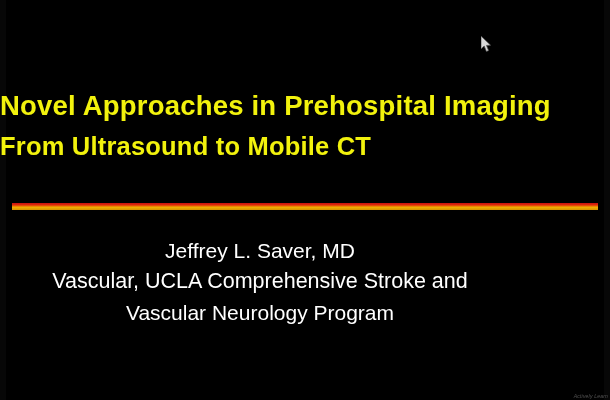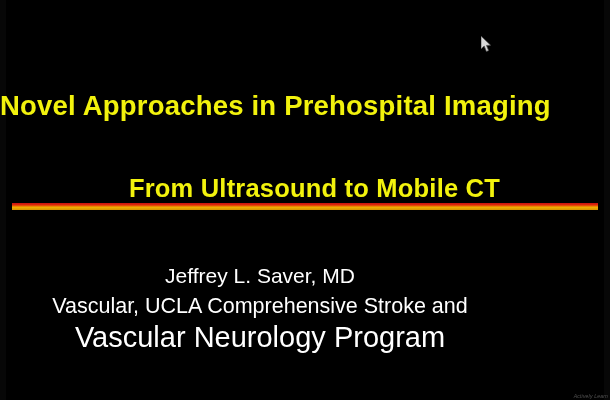--- a/index.html
+++ b/index.html
@@ -29,67 +29,66 @@
     background: #070707;
   }
   .edge-left { left: 0; }
   .edge-right { right: 0; }
 
   .title-block {
     position: absolute;
     top: 86px;
     left: 0;
     width: 500px;
-    text-align: right;
+    text-align: left;
   }
   .title-line {
     color: #f2f20d;
     font-weight: bold;
     font-size: 27px;
     line-height: 40px;
     letter-spacing: 0.2px;
     white-space: nowrap;
     text-shadow: 0 0 1px rgba(0,0,0,0.6);
   }
   .title-line.line1 {
     font-size: 27.5px;
   }
   .title-line.line2 {
     font-size: 25.5px;
-    margin-top: 42px;
   }
 
   .rule {
     position: absolute;
     left: 12px;
     width: 586px;
     height: 7px;
     top: 203px;
     background: linear-gradient(to bottom,
       #c81010 0%, #e02a0a 28%, #f0b000 60%, #d89000 100%);
     box-shadow: 0 1px 2px rgba(0,0,0,0.8);
   }
 
   .subtitle-block {
     position: absolute;
-    top: 260px;
+    top: 235px;
     left: 0;
     width: 520px;
     text-align: center;
   }
   .sub-line {
     color: #ffffff;
     font-size: 22px;
     line-height: 31px;
     white-space: nowrap;
   }
   .sub-line.l1 { font-size: 21px; }
   .sub-line.l2 { font-size: 21.5px; }
   .sub-line.l3 { font-size: 21.5px; }
-  .sub-line.l4 { font-size: 29px; }
+  .sub-line.l4 { font-size: 21px; }
 
   .cursor {
     position: absolute;
     left: 481px;
     top: 36px;
     width: 11px;
     height: 17px;
     pointer-events: none;
   }
 

